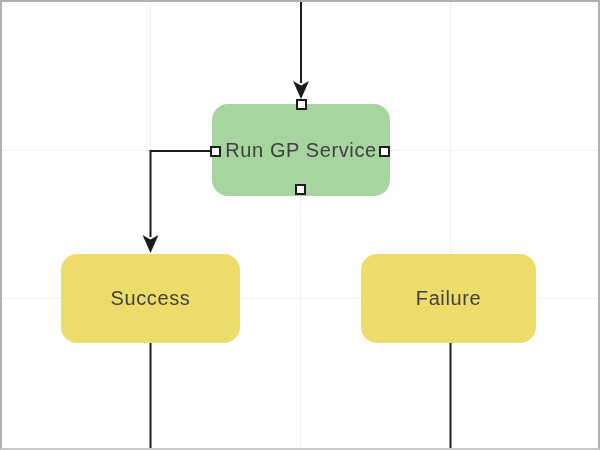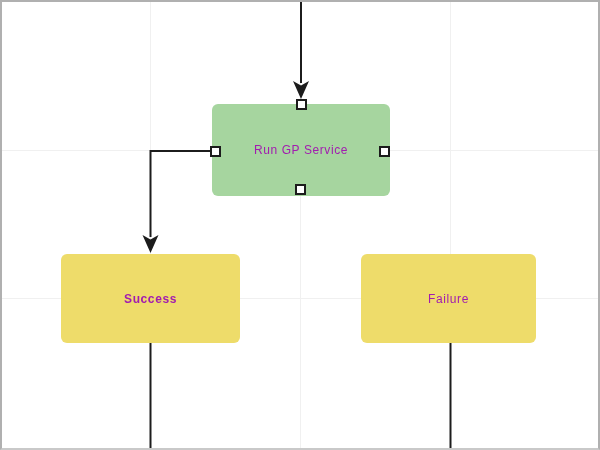--- a/index.html
+++ b/index.html
@@ -35,31 +35,31 @@
   }
   svg.wires {
     position: absolute;
     left: 0;
     top: 0;
     width: 600px;
     height: 450px;
   }
   .node {
     position: absolute;
-    border-radius: 6px;
+    border-radius: 16px;
     display: flex;
     align-items: center;
     justify-content: center;
-    font-size: 12px;
+    font-size: 20px;
     letter-spacing: 0.6px;
-    color: #a21caf;
+    color: #404040;
     cursor: pointer;
   }
   .node-green  { left: 212px; top: 104px; width: 178px; height: 92px; }
-  .node-succ   { left:  61px; top: 254px; width: 179px; height: 89px; font-weight: bold; }
+  .node-succ   { left:  61px; top: 254px; width: 179px; height: 89px; }
   .node-fail   { left: 361px; top: 254px; width: 175px; height: 89px; }
   .handle {
     position: absolute;
     width: 7px;
     height: 7px;
     background: #ffffff;
     border: 2px solid #1c1c1c;
     cursor: crosshair;
   }
   .handle-top    { left: 295.5px; top:  99px;   }

